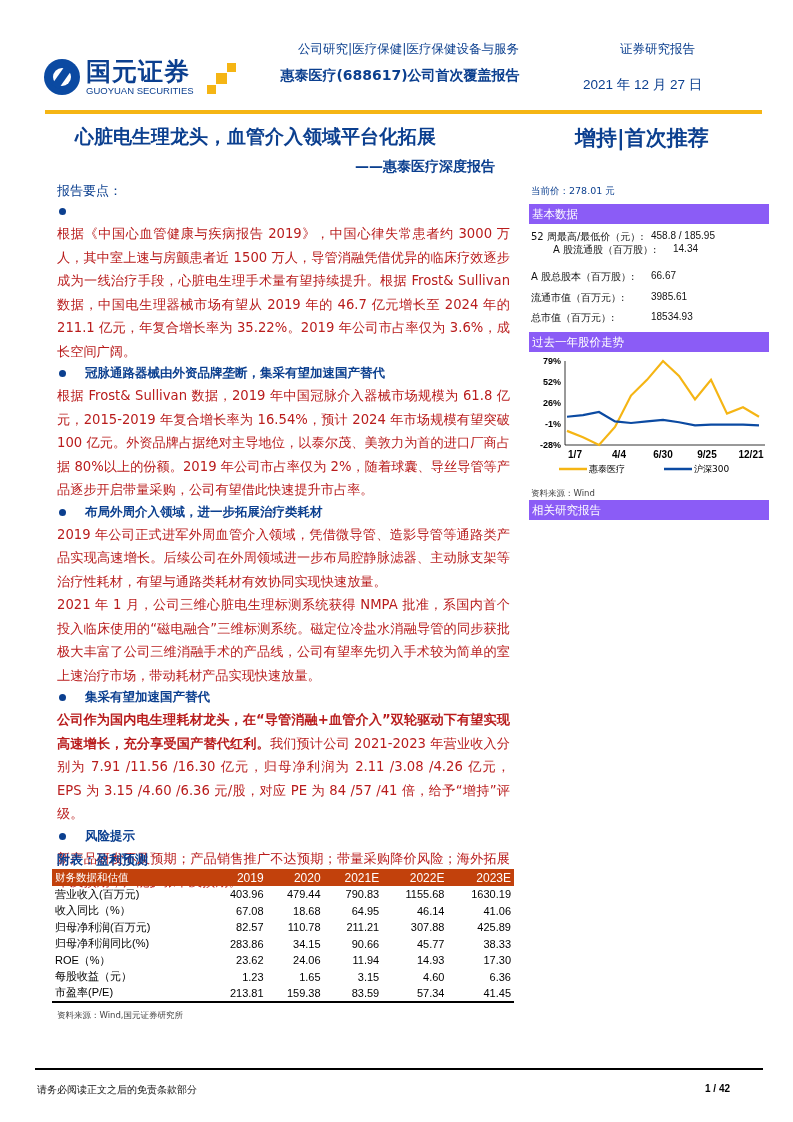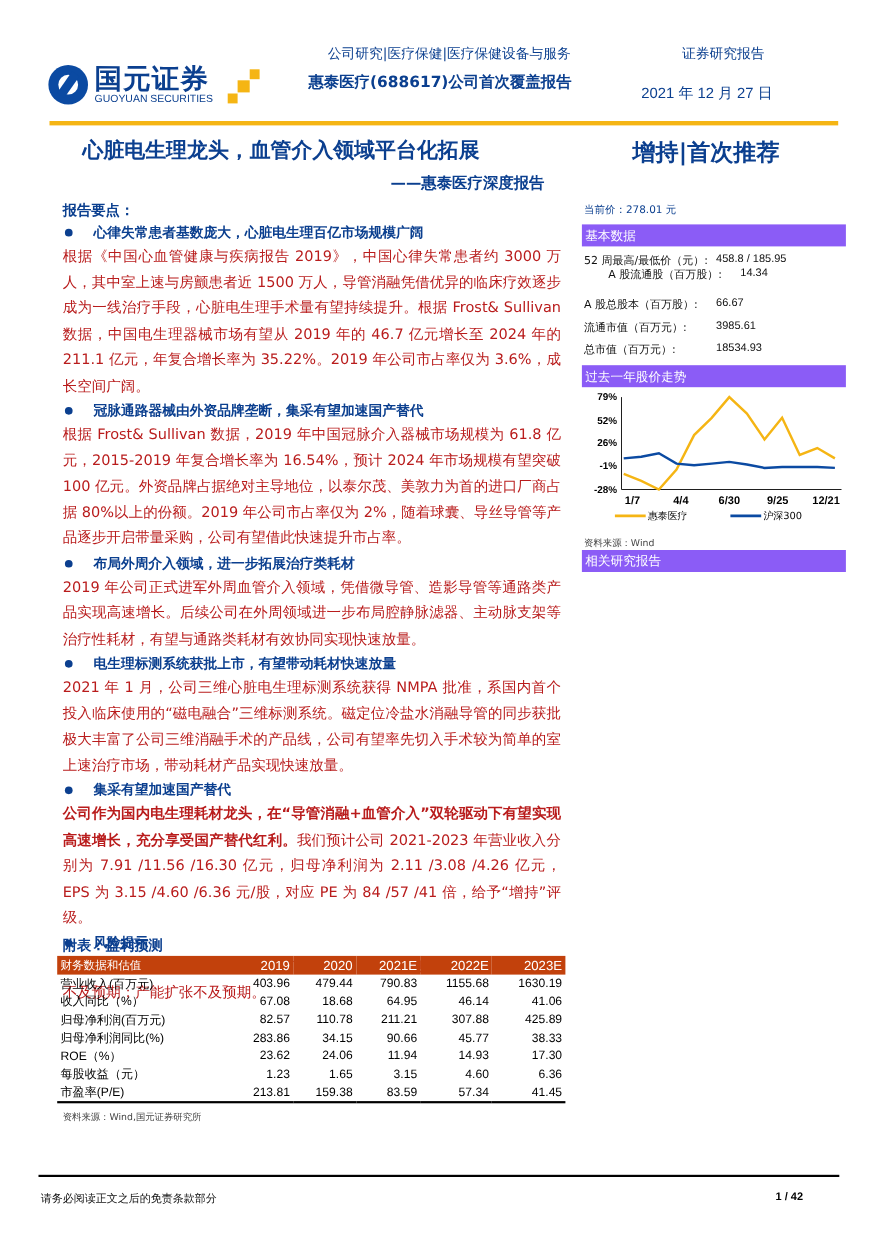--- a/index.html
+++ b/index.html
@@ -16,21 +16,21 @@
   .hdr-cat { left: 298px; top: 41px; font-size: 12.5px; color: #0b3f8f; }
   .hdr-type { left: 620px; top: 41px; font-size: 12.5px; color: #0b3f8f; }
   .hdr-title { left: 250px; top: 65px; width: 300px; text-align: center; font-size: 14px; font-weight: bold; color: #0b3f8f; line-height: 21px; }
   .hdr-date { left: 583px; top: 76px; font-size: 13.5px; color: #0b3f8f; font-family: "Liberation Sans", sans-serif; }
   .yellow-rule { left: 45px; top: 110px; width: 717px; height: 4px; background: #f5b514; }
   .main-title { left: 75px; top: 124px; font-size: 19px; font-weight: bold; color: #0b3f8f; }
   .sub-title { left: 355px; top: 158px; font-size: 14px; font-weight: bold; color: #0b3f8f; }
   .rating { left: 575px; top: 124px; font-size: 21px; font-weight: bold; color: #0b3f8f; }
   
   .left { left: 57px; top: 182px; width: 453px; }
-  .sec-label { font-size: 13px; font-weight: bold; color: #0b3f8f; height: 19px; }
+  .sec-label { font-size: 13px; font-weight: normal; color: #0b3f8f; height: 19px; }
   .bullet { font-size: 12.5px; font-weight: bold; color: #0b3f8f; height: 21px; display: flex; align-items: center; }
   .bullet .dot { width: 7px; height: 7px; border-radius: 50%; background: #0b3f8f; margin: 0 19px 0 2px; }
   .para { font-size: 13.2px; line-height: 23.5px; text-align: justify; color: #b91c1c; }
   .para b { font-weight: bold; }
   
   .tbl-title { left: 57px; top: 851px; font-size: 13px; font-weight: bold; color: #0b3f8f; }
   table.fin { position: absolute; left: 52px; top: 869px; width: 462px; border-collapse: collapse; font-family: "Liberation Sans", sans-serif; font-size: 11px; }
   table.fin th { background: #c2410c; color: #fff; font-weight: normal; height: 17px; text-align: right; padding-right: 3px; font-size: 12px; }
   table.fin th:first-child { text-align: left; padding-left: 3px; font-size: 10.5px; }
   table.fin td { height: 16.5px; text-align: right; padding-right: 3px; }
@@ -68,40 +68,35 @@
 
 <div class="abs main-title">心脏电生理龙头，血管介入领域平台化拓展</div>
 <div class="abs sub-title">——惠泰医疗深度报告</div>
 <div class="abs rating">增持|首次推荐</div>
 
 <div class="abs left">
   <div class="sec-label">报告要点：</div>
 
   <div class="bullet">
       <span class="dot"></span>
-      <span>心律失常患者基数庞大，心脏电生理百亿市场规模广阔</span>
     </div>
   <div class="para">根据《中国心血管健康与疾病报告 2019》，中国心律失常患者约 3000 万人，其中室上速与房颤患者近 1500 万人，导管消融凭借优异的临床疗效逐步成为一线治疗手段，心脏电生理手术量有望持续提升。根据 Frost&amp; Sullivan 数据，中国电生理器械市场有望从 2019 年的 46.7 亿元增长至 2024 年的 211.1 亿元，年复合增长率为 35.22%。2019 年公司市占率仅为 3.6%，成长空间广阔。</div>
 
   <div class="bullet">
       <span class="dot"></span>
       <span>冠脉通路器械由外资品牌垄断，集采有望加速国产替代</span>
     </div>
   <div class="para">根据 Frost&amp; Sullivan 数据，2019 年中国冠脉介入器械市场规模为 61.8 亿元，2015-2019 年复合增长率为 16.54%，预计 2024 年市场规模有望突破 100 亿元。外资品牌占据绝对主导地位，以泰尔茂、美敦力为首的进口厂商占据 80%以上的份额。2019 年公司市占率仅为 2%，随着球囊、导丝导管等产品逐步开启带量采购，公司有望借此快速提升市占率。</div>
 
   <div class="bullet">
       <span class="dot"></span>
       <span>布局外周介入领域，进一步拓展治疗类耗材</span>
     </div>
   <div class="para">2019 年公司正式进军外周血管介入领域，凭借微导管、造影导管等通路类产品实现高速增长。后续公司在外周领域进一步布局腔静脉滤器、主动脉支架等治疗性耗材，有望与通路类耗材有效协同实现快速放量。</div>
 
-  <div class="bullet">
-      <span class="dot"></span>
-      <span>电生理标测系统获批上市，有望带动耗材快速放量</span>
-    </div>
   <div class="para">2021 年 1 月，公司三维心脏电生理标测系统获得 NMPA 批准，系国内首个投入临床使用的“磁电融合”三维标测系统。磁定位冷盐水消融导管的同步获批极大丰富了公司三维消融手术的产品线，公司有望率先切入手术较为简单的室上速治疗市场，带动耗材产品实现快速放量。</div>
 
   <div class="bullet">
       <span class="dot"></span>
       <span>集采有望加速国产替代</span>
     </div>
   <div class="para"><b>公司作为国内电生理耗材龙头，在“导管消融+血管介入”双轮驱动下有望实现高速增长，充分享受国产替代红利。</b><span>我们预计公司 2021-2023 年营业收入分别为 7.91 /11.56 /16.30 亿元，归母净利润为 2.11 /3.08 /4.26 亿元，EPS 为 3.15 /4.60 /6.36 元/股，对应 PE 为 84 /57 /41 倍，给予“增持”评级。</span></div>
 
   <div class="bullet">
       <span class="dot"></span>

